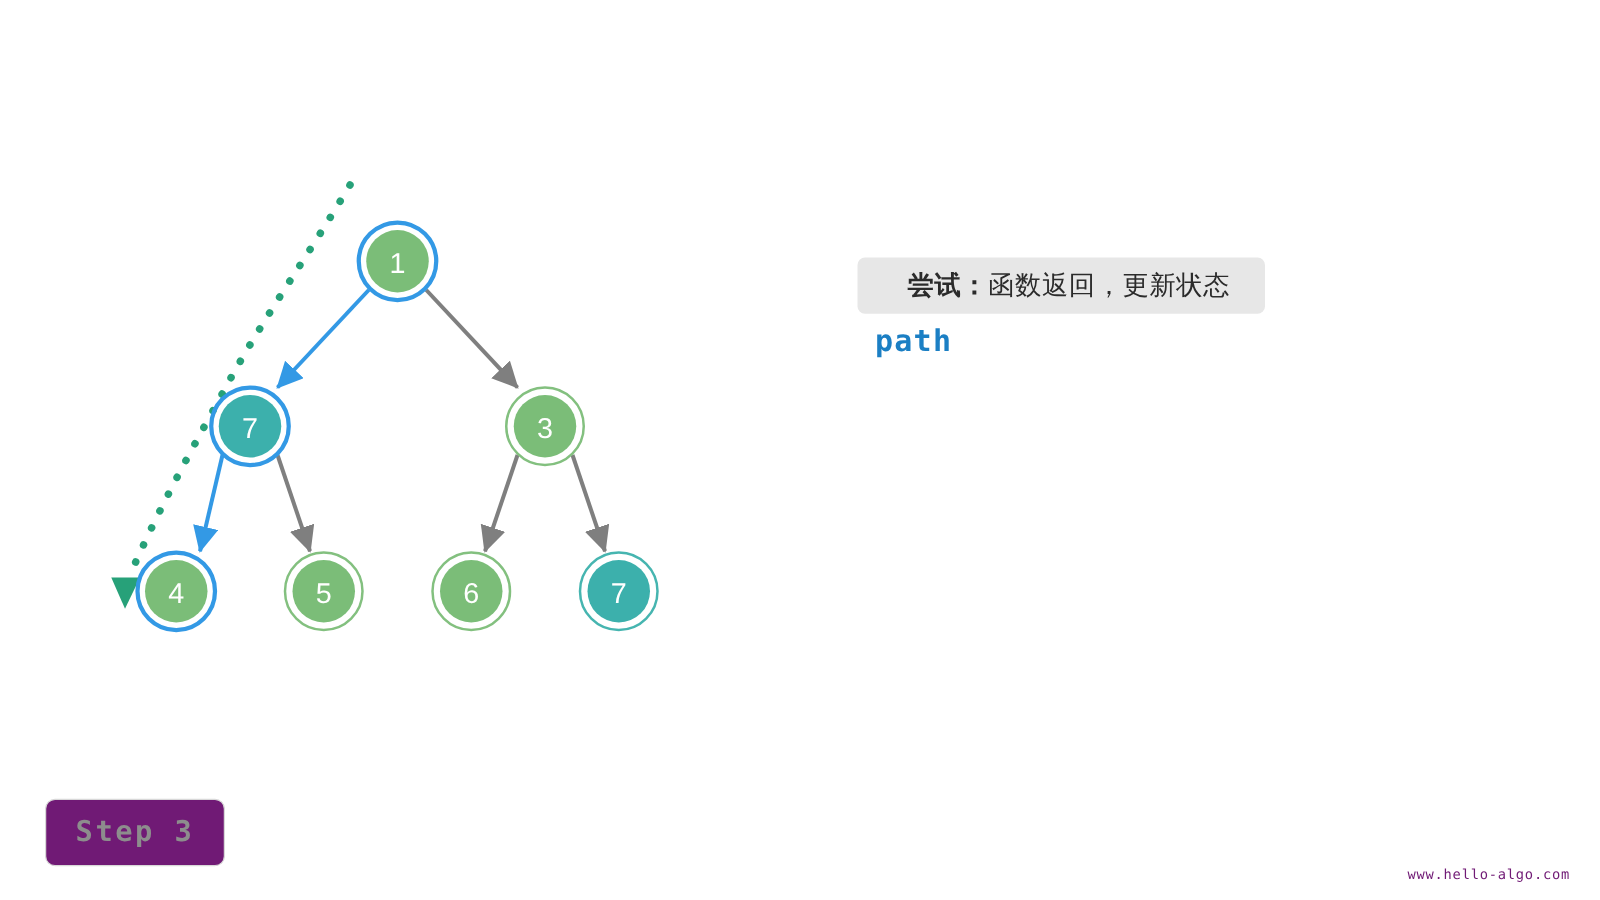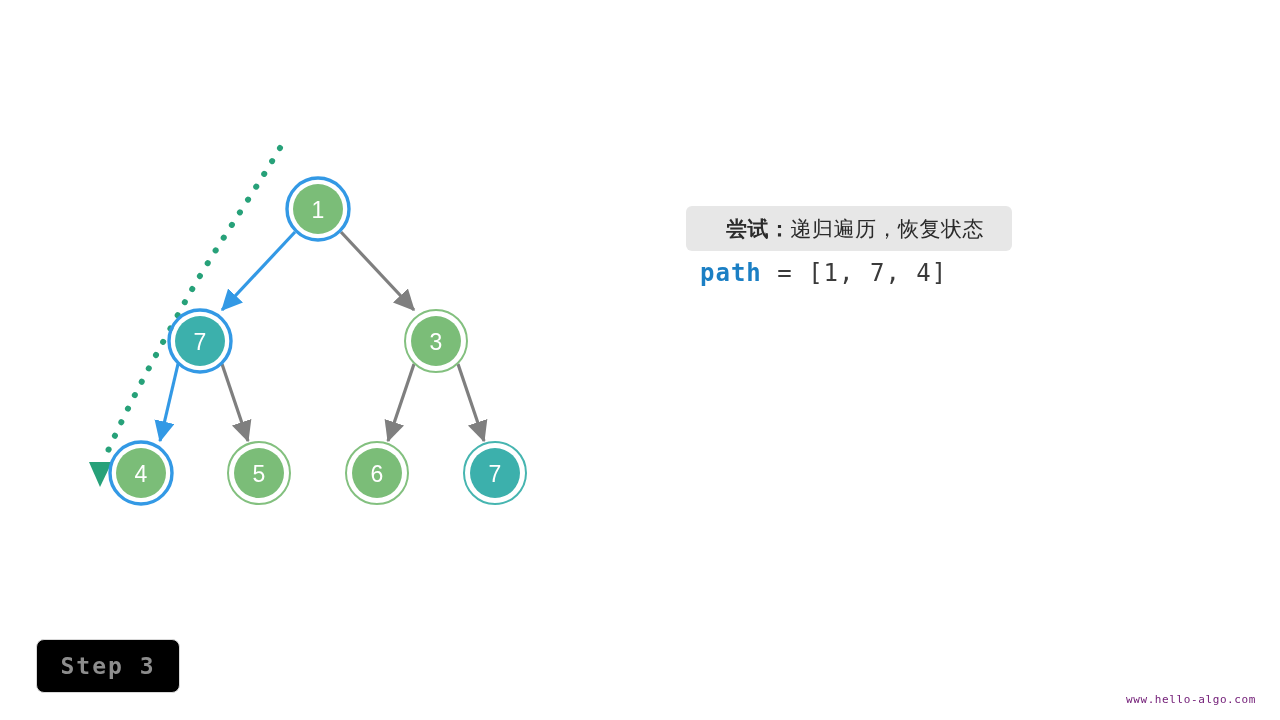--- a/index.html
+++ b/index.html
@@ -99,21 +99,21 @@
 
   
   #step-badge {
     position: absolute;
     left: 36px;
     top: 639px;
     width: 144px;
     height: 54px;
     border: 1px solid #d8d8d8;
     border-radius: 8px;
-    background: #000000;
+    background: #701a75;
     display: flex;
     align-items: center;
     justify-content: center;
     box-sizing: border-box;
   }
   #step-badge span {
     font-family: "DejaVu Sans Mono", "Liberation Mono", monospace;
     font-size: 23px;
     font-weight: bold;
     color: #8d8d8d;
@@ -206,26 +206,26 @@
       <circle cx="495" cy="473" r="31" fill="none" stroke="#46b5b0" stroke-width="2"></circle>
       <circle cx="495" cy="473" r="28.5" fill="#ffffff"></circle>
       <circle cx="495" cy="473" r="25" fill="#3cb0ac"></circle>
       <text class="node-label" x="495" y="474">7</text>
     </g>
   </svg>
 
   <div id="panel">
 
     <div class="cn-line highlight">
-      <span class="cn-key">尝试：</span><span class="cn-val">递归遍历，恢复状态</span>
+      <span class="cn-key">尝试：</span><span class="cn-val">函数返回，更新状态</span>
     </div>
 
 
     <div class="code-line">
-      <span class="var-path">path</span><span> = [1, 7, 4]</span>
+      <span class="var-path">path</span>
     </div>
 
     <div class="code-line spacer"></div>
 
 
   </div>
 
   <div id="step-badge">
     <span>Step 3</span>
   </div>

